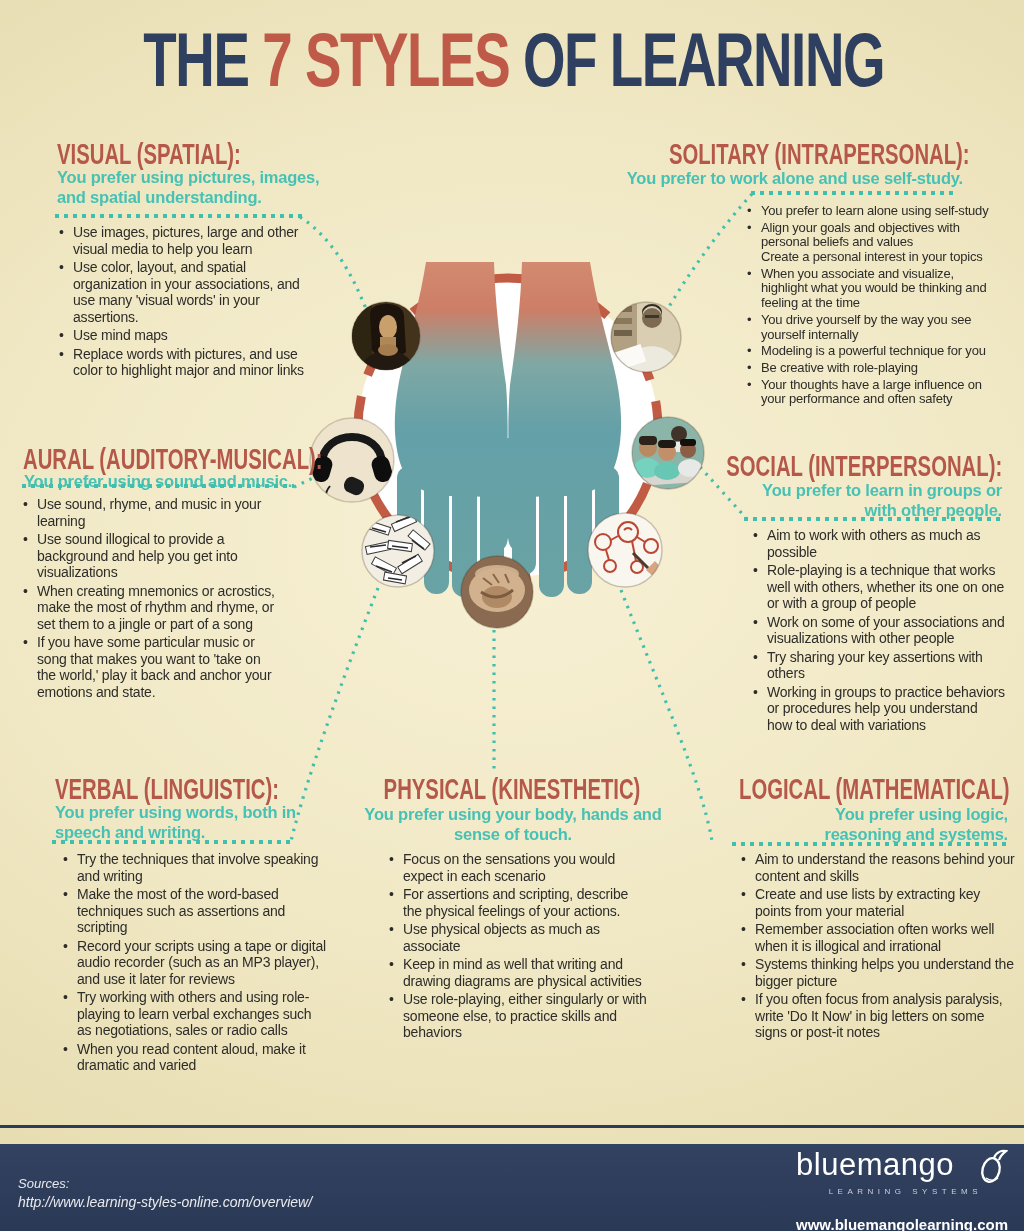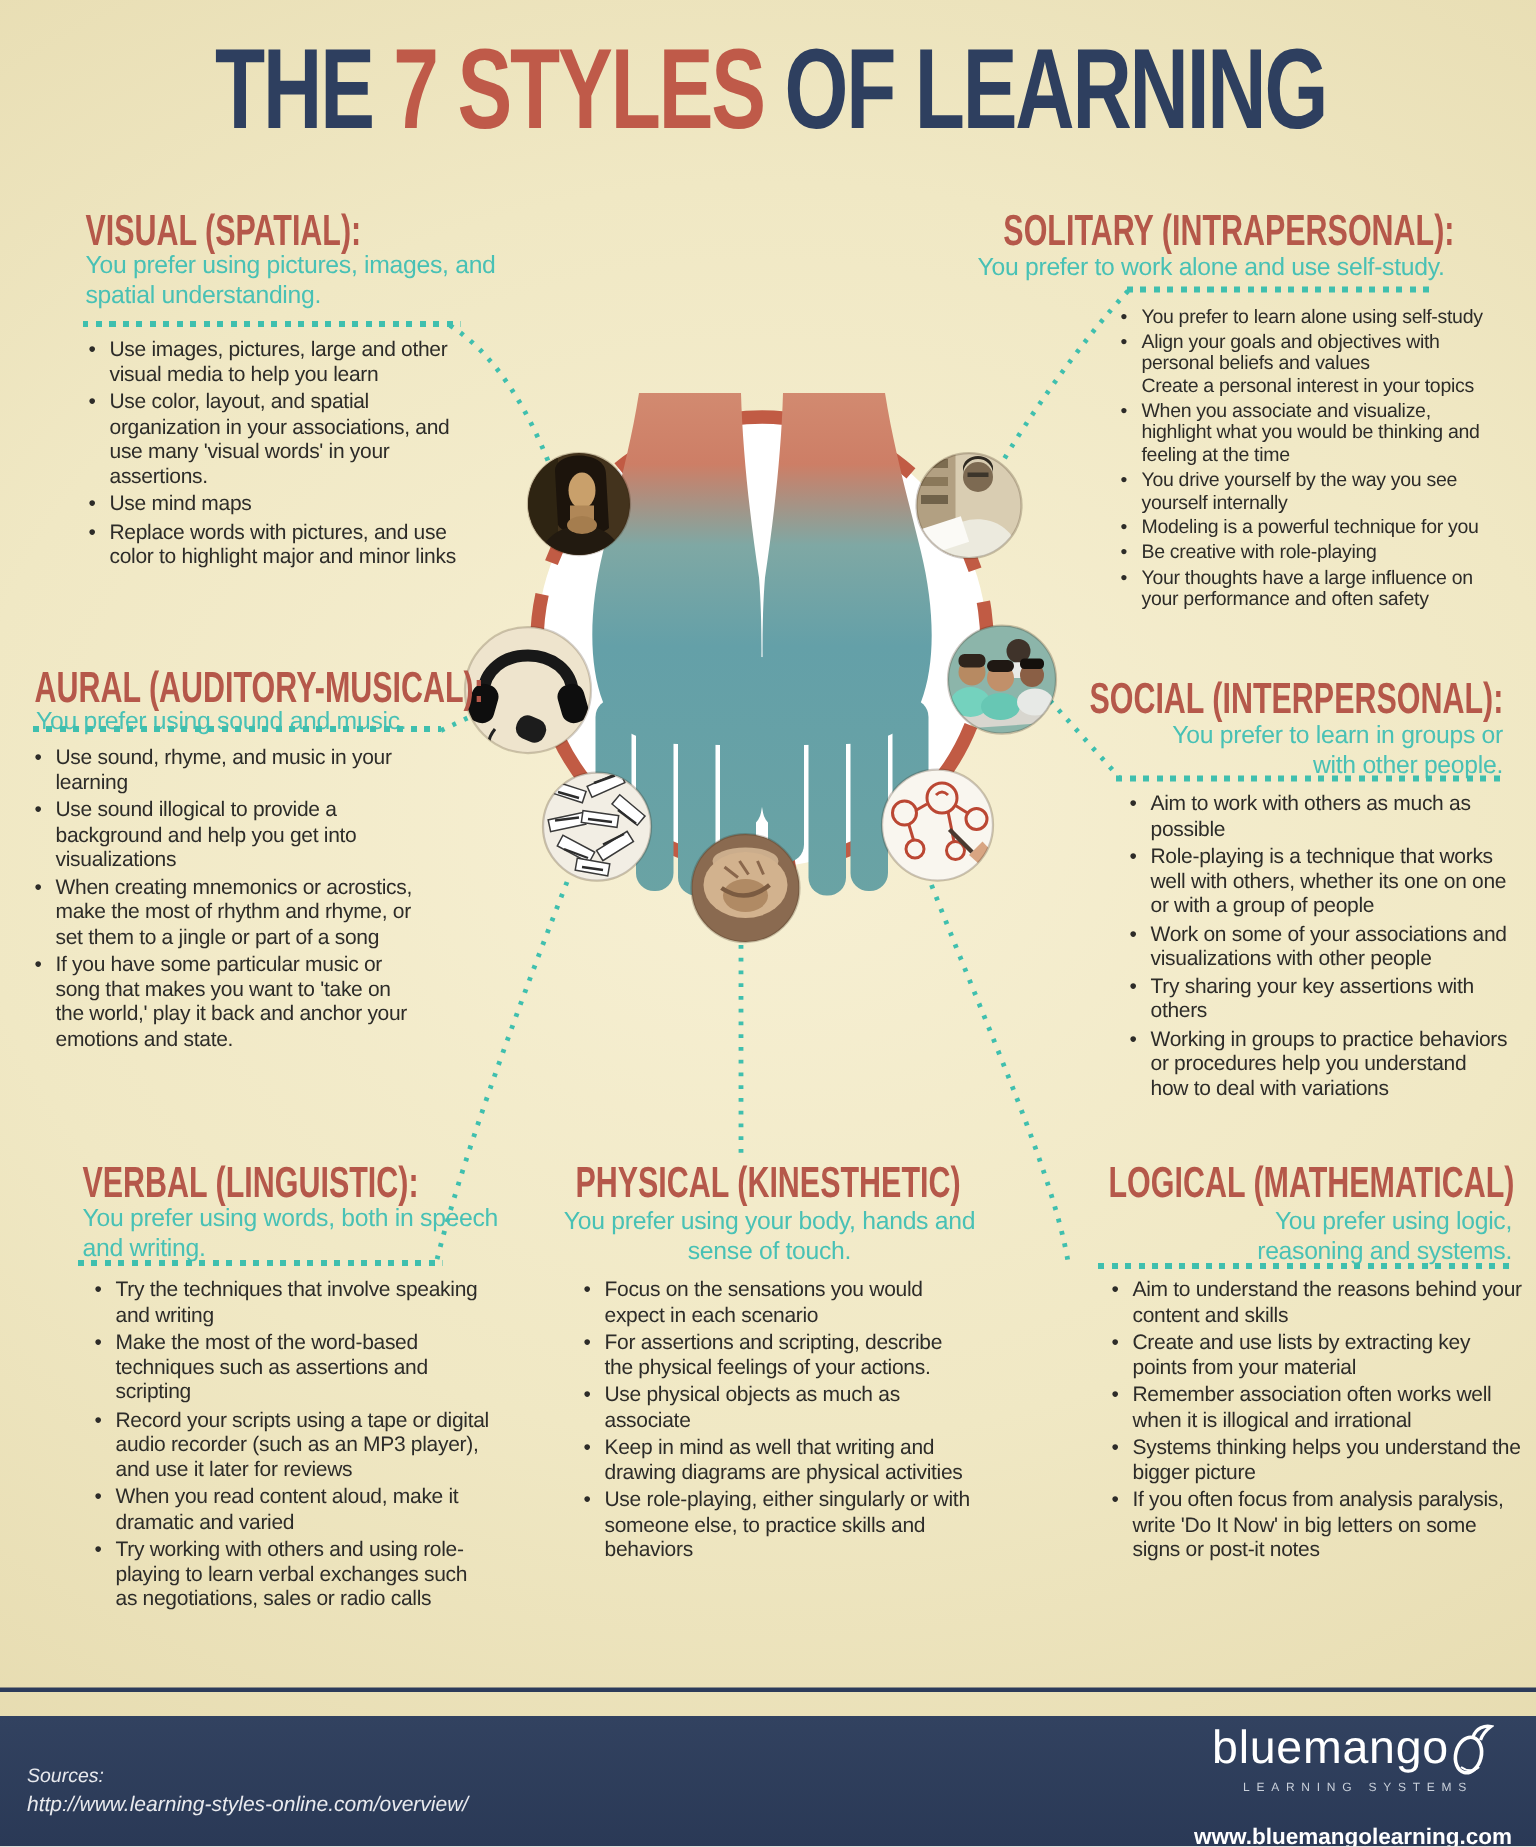--- a/index.html
+++ b/index.html
@@ -15,21 +15,21 @@
     font-size:76px;font-weight:bold;letter-spacing:-2px;line-height:1;
     transform:scaleX(0.72);transform-origin:center top;white-space:nowrap;}
   .navy{color:#2e3f5f;} .red{color:#bf5a49;}
 
   h2.heading{position:absolute;margin:0;font-size:29px;font-weight:bold;line-height:1;
     color:#b5584a;white-space:nowrap;letter-spacing:0;}
   .o-left{transform:scaleX(0.70);transform-origin:left top;}
   .o-right{transform:scaleX(0.70);transform-origin:right top;}
   .o-center{transform:scaleX(0.70);transform-origin:center top;width:100%;left:0;text-align:center;}
 
-  p.subtitle{position:absolute;margin:0;font-size:16.5px;font-weight:normal;line-height:1.24;
+  p.subtitle{position:absolute;margin:0;font-size:16.5px;font-weight:bold;line-height:1.24;
     color:#48c1b5;letter-spacing:-0.2px;}
   .t-right{text-align:right;} .t-center{text-align:center;}
 
   .dotted-rule{position:absolute;height:4px;
     background-image:repeating-linear-gradient(90deg,#3fbfae 0 4px,transparent 4px 9px);}
 
   ul.bullets{position:absolute;margin:0;padding:0;list-style:none;
     font-size:14px;font-weight:normal;color:#2d2c29;line-height:1.18;letter-spacing:-0.2px;}
   ul.bullets li{position:relative;padding-left:15px;margin-bottom:2px;white-space:pre-line;}
   ul.bullets li::before{content:"\2022";position:absolute;left:1px;top:0;}
@@ -58,21 +58,21 @@
   .l-r{left:732px;top:842px;width:274px;} .l-b{left:740px;top:851px;width:278px;}
 
   
   .footer-divider{position:absolute;left:0;top:1125px;width:1024px;height:3px;background:#2c3b5a;}
   .footer-band{position:absolute;left:0;top:1144px;width:1024px;height:87px;
     background:linear-gradient(180deg,#324260 0%,#2a3956 100%);}
   .sources{position:absolute;left:18px;top:32px;color:#e9eaee;font-style:italic;}
   .sources-label{font-size:13px;margin-bottom:3px;}
   .source-url{font-size:14px;}
   .brand{position:absolute;right:16px;top:4px;text-align:right;color:#ffffff;}
-  .brand-row{display:flex;align-items:flex-start;justify-content:center;}
+  .brand-row{display:flex;align-items:flex-start;justify-content:space-between;}
   .brand-word{font-size:31px;font-weight:normal;letter-spacing:0.5px;line-height:1.1;}
   .brand-tagline{font-size:8px;letter-spacing:4.5px;color:#c9d0da;margin:1px 26px 2px 0;text-align:right;}
   .brand-url{font-size:15px;font-weight:bold;margin-top:20px;}
 </style>
 </head>
 <body>
 
 <div class="poster">
 
   <svg class="art" width="1024" height="1231" viewBox="0 0 1024 1231" aria-hidden="true">
@@ -341,22 +341,22 @@
     </section>
 
     <section>
       <h2 class="heading o-left ve-h">VERBAL (LINGUISTIC):</h2>
       <p class="subtitle ve-s">You prefer using words, both in speech and writing.</p>
       <div class="dotted-rule ve-r"></div>
       <ul class="bullets ve-b">
           <li>Try the techniques that involve speaking and writing</li>
           <li>Make the most of the word-based techniques such as assertions and scripting</li>
           <li>Record your scripts using a tape or digital audio recorder (such as an MP3 player), and use it later for reviews</li>
+          <li>Try working with others and using role-playing to learn verbal exchanges such as negotiations, sales or radio calls</li>
           <li>When you read content aloud, make it dramatic and varied</li>
-          <li>Try working with others and using role-playing to learn verbal exchanges such as negotiations, sales or radio calls</li>
         </ul>
     </section>
 
     <section>
       <h2 class="heading o-center p-h">PHYSICAL (KINESTHETIC)</h2>
       <p class="subtitle t-center p-s">You prefer using your body, hands and sense of touch.</p>
       <ul class="bullets p-b">
           <li>Focus on the sensations you would expect in each scenario</li>
           <li>For assertions and scripting, describe the physical feelings of your actions.</li>
           <li>Use physical objects as much as associate</li>

